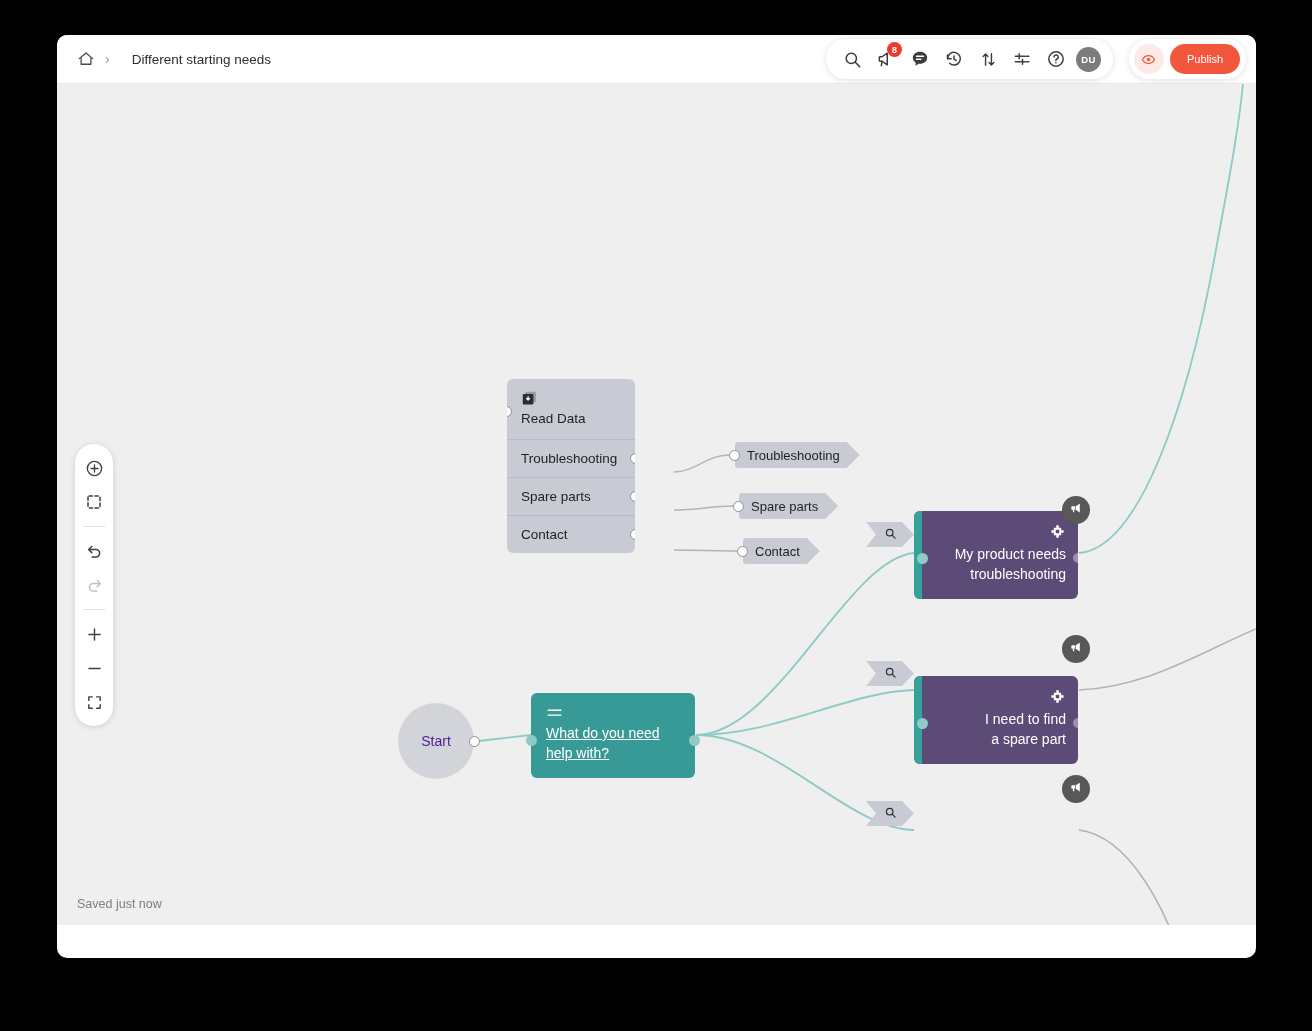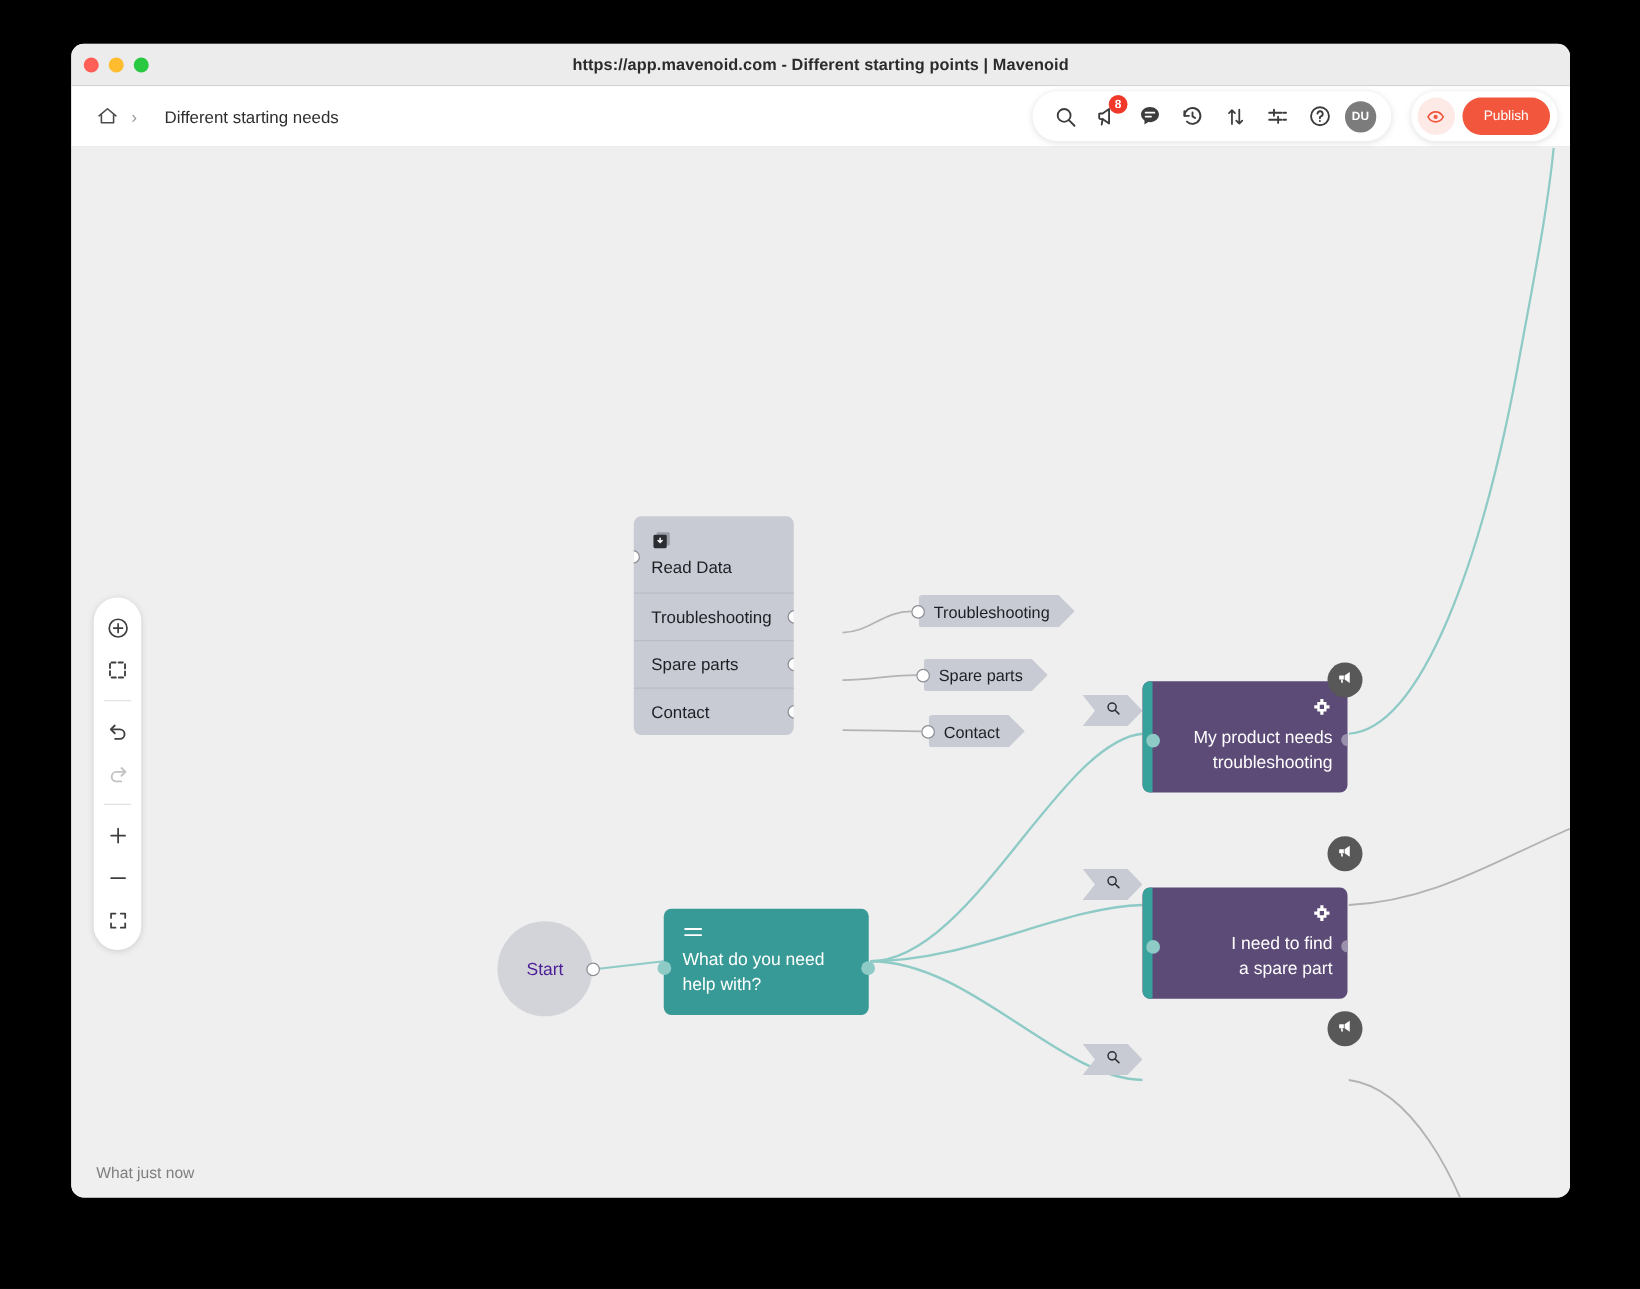--- a/index.html
+++ b/index.html
@@ -332,20 +332,21 @@
     border-radius: 6px;
     padding: 12px 15px 14px 15px;
     box-sizing: border-box;
     cursor: pointer;
   }
   .q-icon { margin-bottom: 9px; }
   .q-text {
     font-size: 14px;
     color: #ffffff;
     line-height: 1.45;
+    text-decoration: underline;
   }
 
   
   .p-node {
     width: 164px;
     min-height: 85px;
     background: #5c4a77;
     border-radius: 6px;
     box-sizing: border-box;
     cursor: pointer;
@@ -388,28 +389,20 @@
     color: #7e7e7e;
     z-index: 12;
   }
 </style>
 </head>
 <body>
 
 <div id="root">
   <div class="window">
 
-    <div class="titlebar">
-      <div class="traffic">
-        <span class="dot red"></span>
-        <span class="dot yellow"></span>
-        <span class="dot green"></span>
-      </div>
-      <div class="title-text">https://app.mavenoid.com - Different starting points | Mavenoid</div>
-    </div>
 
     <div class="app-header">
 
       <div class="breadcrumb">
         <span class="bc-home">
           <svg width="18" height="18" viewBox="0 0 24 24" fill="none" stroke="#4a4a4a" stroke-width="1.7" stroke-linecap="round" stroke-linejoin="round">
             <path d="M3 11.5 12 4l9 7.5"></path>
             <path d="M5.5 10.5V19h13v-8.5"></path>
           </svg>
         </span>
@@ -681,16 +674,16 @@
       <div class="flag-badge" style="left:1005px; top:691px;">
         <span>
           <svg width="14" height="14" viewBox="0 0 24 24" fill="#ffffff">
             <path d="M18.5 4.5v15l-7-4.6V9.1z"></path>
             <path d="M5 9.1h5.4v5.8H5a1 1 0 0 1-1-1V10.1a1 1 0 0 1 1-1z"></path>
             <path d="M6.3 14.9h2.3l.7 4.4H7z"></path>
           </svg>
         </span>
       </div>
 
-      <div class="saved-status">What just now</div>
+      <div class="saved-status">Saved just now</div>
     </div>
   </div>
 </div>
 
 </body></html>

